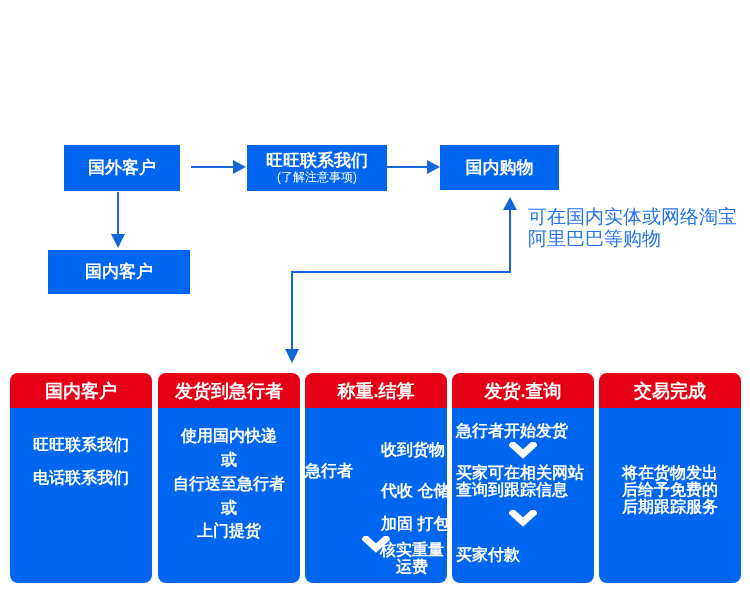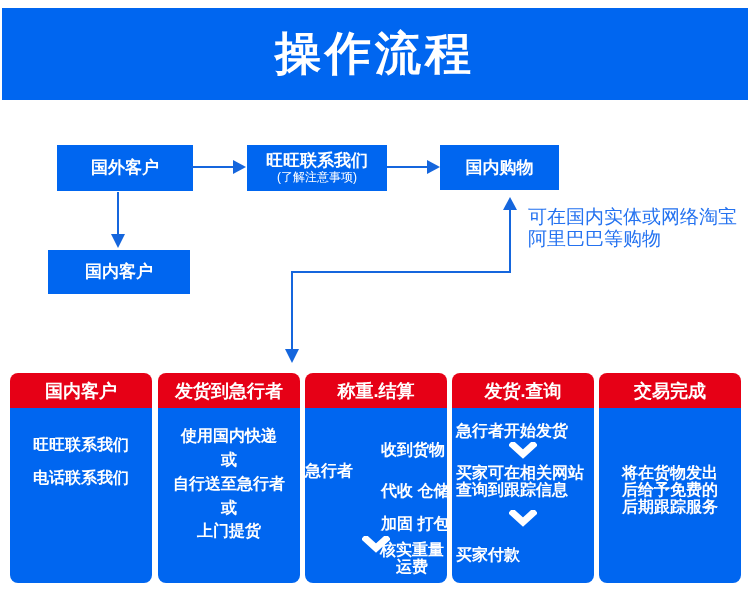--- a/index.html
+++ b/index.html
@@ -16,21 +16,21 @@
     margin:0;color:#ffffff;font-size:46px;font-weight:bold;letter-spacing:4px;
   }
   
   .fbox{
     position:absolute;background:#0066f0;color:#ffffff;font-weight:bold;
     display:flex;flex-direction:column;align-items:center;justify-content:center;
     text-align:center;line-height:1.15;
   }
   .fbox .t{font-size:17px;}
   .fbox .s{font-size:12px;font-weight:normal;margin-top:1px;}
-  #box-foreign  {left:57px;  top:145px; width:136px; height:46px;}
+  #box-foreign  {left:64px;  top:145px; width:116px; height:46px;}
   #box-contact  {left:247px; top:145px; width:140px; height:46px;}
   #box-shopping {left:440px; top:145px; width:119px; height:45px;}
   #box-domestic {left:48px;  top:250px; width:142px; height:44px;}
   
   .note{
     position:absolute;left:528px;top:206px;color:#2472f0;font-size:19px;
     line-height:22px;white-space:nowrap;
   }
   
   #overlay{position:absolute;left:0;top:0;pointer-events:none;}
@@ -54,23 +54,20 @@
   
   .step{position:absolute;left:4px;width:100%;text-align:left;line-height:17px;}
   
   .stack{position:absolute;left:0;width:100%;text-align:center;}
 </style>
 </head>
 <body>
 
 <div id="stage">
 
-  <div class="banner">
-    <h1>操作流程</h1>
-  </div>
 
   <div class="fbox" id="box-foreign">
     <div class="t">国外客户</div>
   </div>
   <div class="fbox" id="box-contact">
     <div class="t">旺旺联系我们</div>
     <div class="s">(了解注意事项)</div>
   </div>
   <div class="fbox" id="box-shopping">
     <div class="t">国内购物</div>

